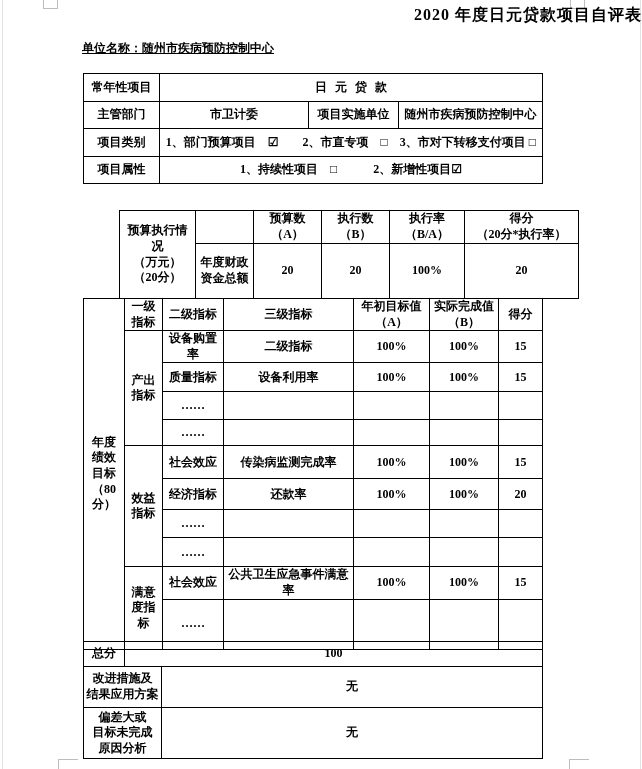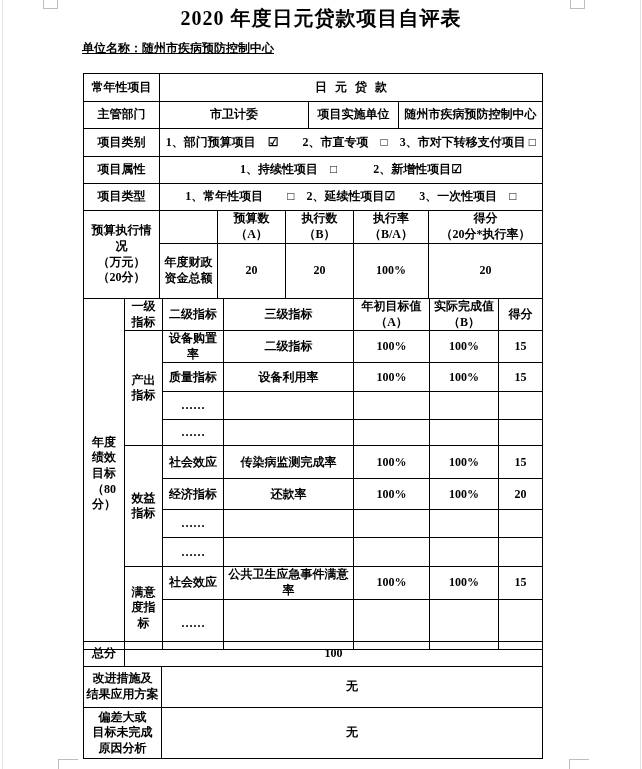--- a/index.html
+++ b/index.html
@@ -6,29 +6,29 @@
   body { width:642px; height:769px; position:relative; background:#fbfbfb;
          font-family:"Liberation Serif","DejaVu Serif",serif; color:#000; }
   .doc { position:absolute; left:0; top:0; width:642px; height:769px; background:#ffffff; overflow:hidden; }
   .edge { position:absolute; top:0; bottom:0; width:1px; background:#e2e2e2; }
   .edge-l { left:2px; } .edge-r { right:1px; }
   .mark { position:absolute; }
   .mark-tl, .mark-tr { width:13px; height:8px; border-left:1px solid #bdbdbd; border-right:1px solid #bdbdbd; border-bottom:1px solid #bdbdbd; top:0; }
   .mark-tl { left:43px; } .mark-tr { left:570px; }
   .mark-bl, .mark-br { width:19px; height:9px; border-left:1px solid #bdbdbd; border-top:1px solid #bdbdbd; top:759px; }
   .mark-bl { left:58px; } .mark-br { left:569px; }
-  .title { position:absolute; top:5px; left:0; width:642px; text-align:center;
-           font-size:20px; font-weight:bold; letter-spacing:1px; }
+  .title { position:absolute; top:5px; left:0; width:642px; text-align:right;
+           font-size:16px; font-weight:bold; letter-spacing:1px; }
   .meta { position:absolute; left:82px; top:40px; width:460px; display:flex;
           justify-content:flex-start; font-size:12px; font-weight:bold;text-decoration:underline; }
   table.tbl { position:absolute; left:83px; border-collapse:collapse; table-layout:fixed; width:459px; }
   table.tbl td { border:1px solid #000; text-align:center; vertical-align:middle;
                  font-size:12px; font-weight:bold; white-space:pre-line; line-height:1.3;
                  padding:0 2px; overflow:hidden; }
-  #tA { top:73px; } #tB { top:210px; } #tC { top:298px; } #tD { top:641px; }
+  #tA { top:73px; } #tB { top:210px;margin-left:36px; } #tC { top:298px; } #tD { top:641px; }
   td.big { font-size:17px; letter-spacing:8px; text-indent:8px; font-weight:600; }
   td.chk { font-size:12.5px;margin-left:40px; }
   td.num { font-size:12px; }
 </style>
 </head>
 <body>
 
 <div class="doc">
   <div class="edge edge-l"></div>
   <div class="edge edge-r"></div>
@@ -61,24 +61,20 @@
       <td>项目实施单位</td>
       <td>随州市疾病预防控制中心</td>
     </tr>
     <tr style="height:28px">
       <td>项目类别</td>
       <td colspan="3" class="chk">1、部门预算项目　☑　　2、市直专项　□　3、市对下转移支付项目 □</td>
     </tr>
     <tr style="height:27px">
       <td>项目属性</td>
       <td colspan="3" class="chk">1、持续性项目　□　　　2、新增性项目☑</td>
-    </tr>
-    <tr style="height:27px">
-      <td>项目类型</td>
-      <td colspan="3" class="chk">1、常年性项目　　□　2、延续性项目☑　　3、一次性项目　□</td>
     </tr>
   </tbody>
     </table>
 
   <table class="tbl" id="tB">
     <colgroup>
         <col style="width:76px">
         <col style="width:58px">
         <col style="width:68px">
         <col style="width:68px">

